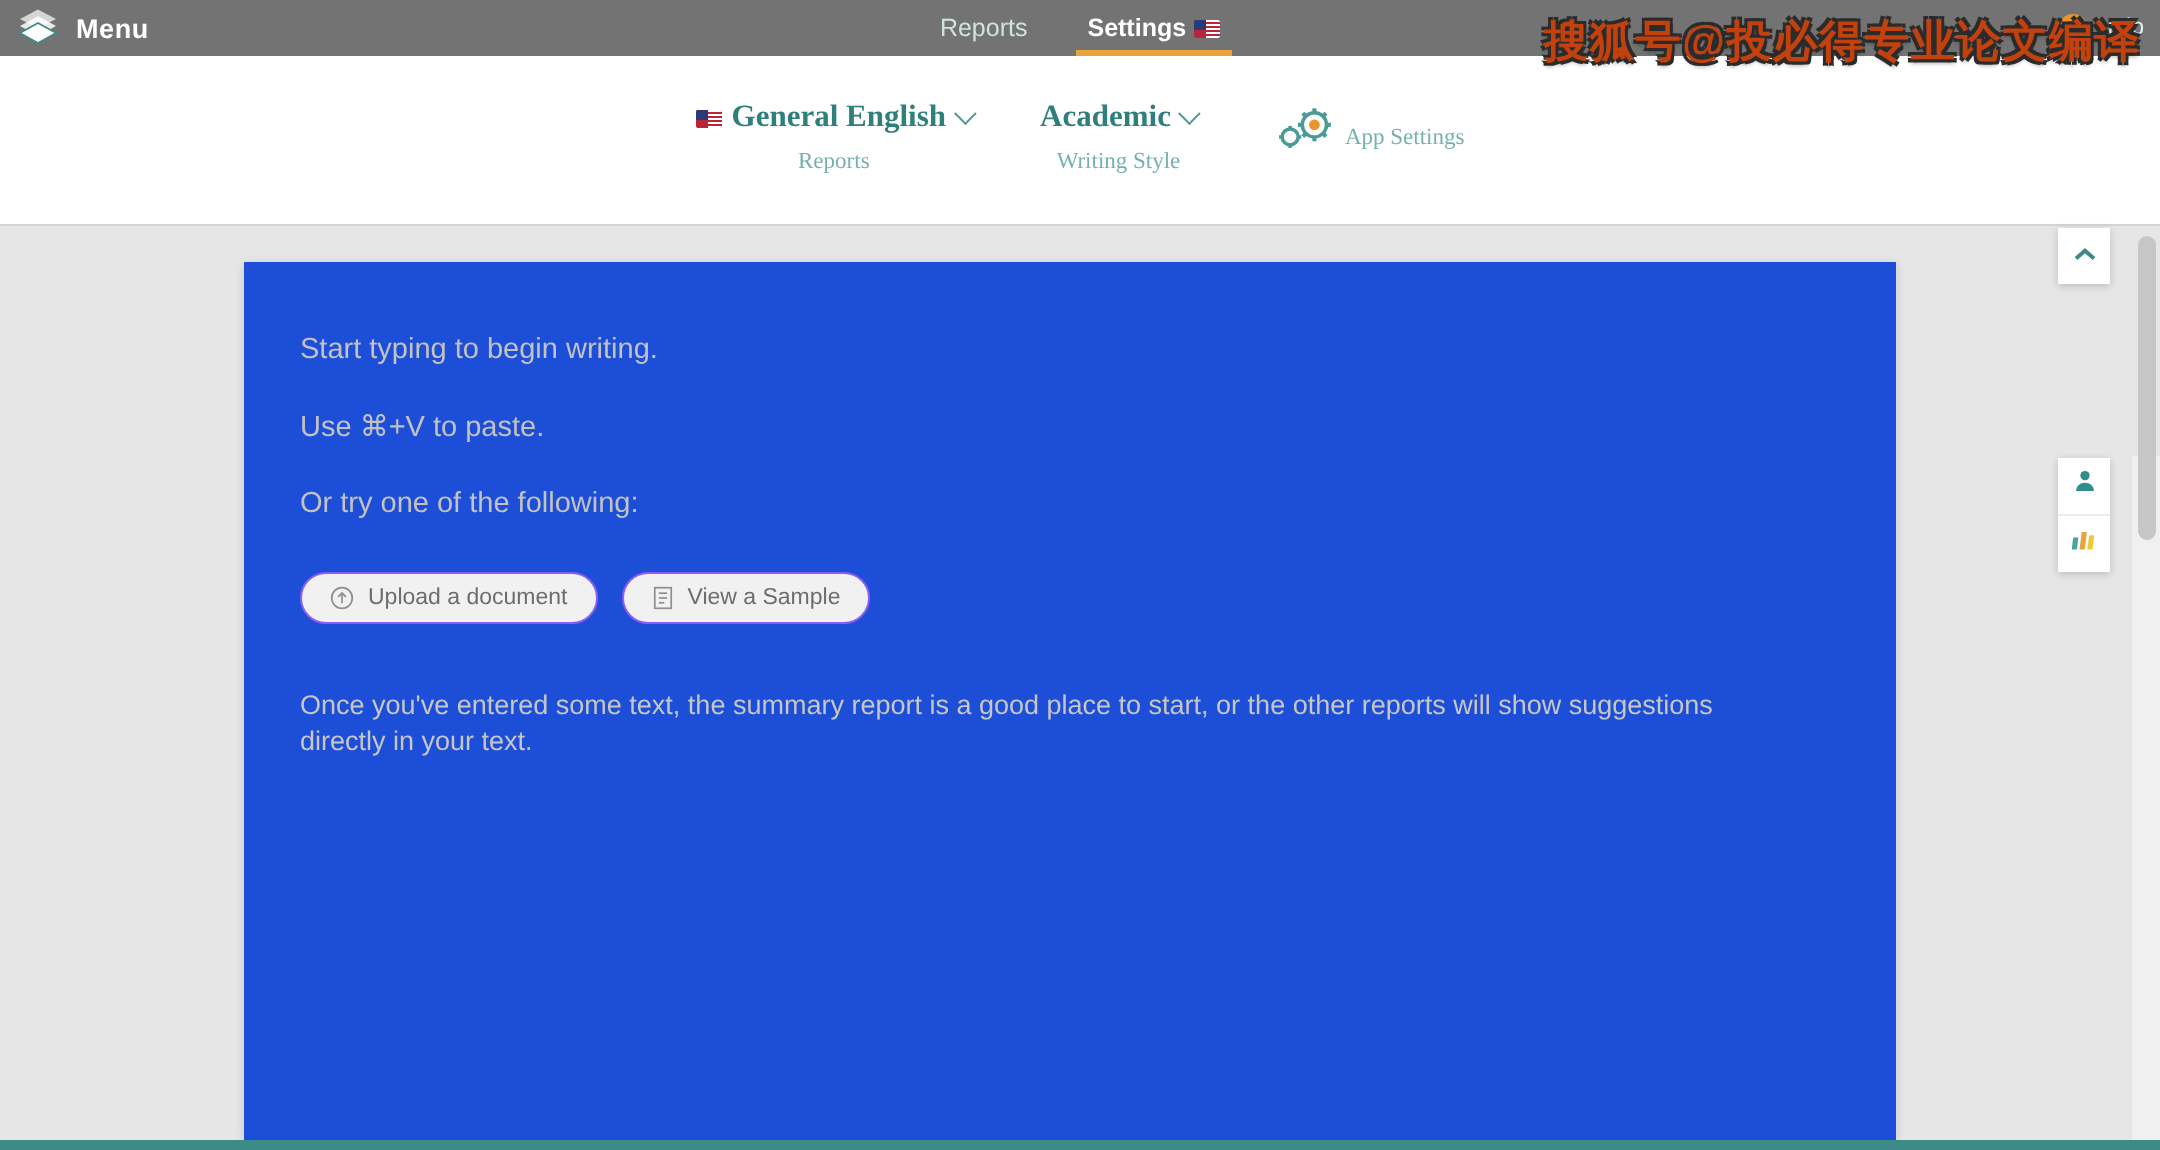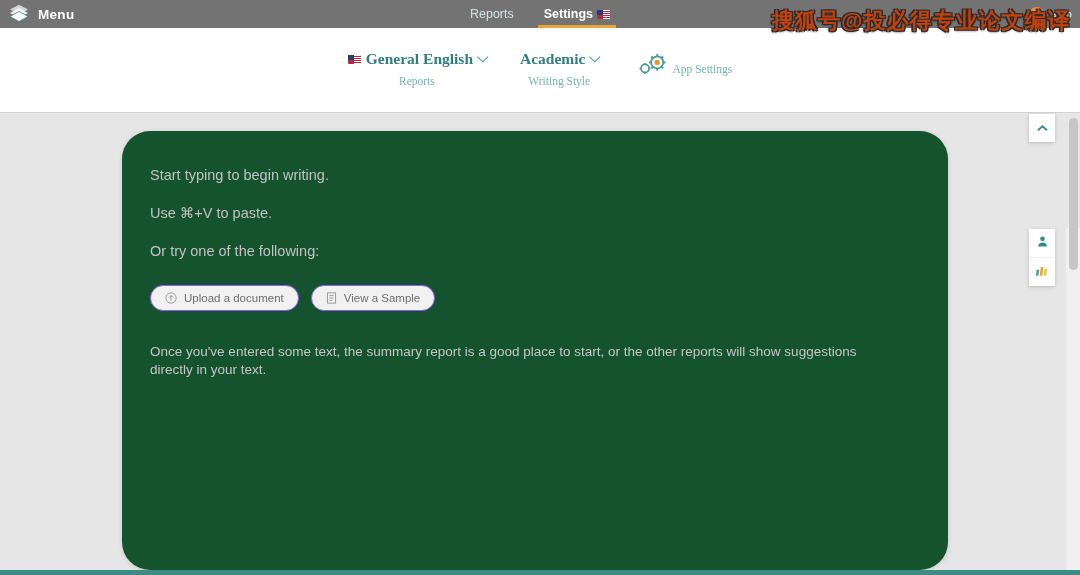--- a/index.html
+++ b/index.html
@@ -100,21 +100,21 @@
     font-size:11.5px;color:#76b2ad;
   }
 
   
   .workspace{
     position:absolute;left:0;top:114px;width:1080px;height:456px;
     background:#e6e6e6;
   }
   .doc{
     position:absolute;left:122px;top:17px;width:826px;height:439px;
-    background:#14532d;box-shadow:0 1px 5px rgba(0,0,0,.13);border-radius:28px;
+    background:#1d4ed8;box-shadow:0 1px 5px rgba(0,0,0,.13);
   }
   .doc-inner{padding:36px 28px 0 28px;}
   .ph-line{
     font-size:14.5px;color:#c2c2c2;margin-bottom:22px;font-weight:300;
   }
   .btn-row{display:flex;gap:12px;margin-top:26px;}
   .pill{
     display:inline-flex;align-items:center;gap:7px;
     background:#f1f1f1;border-radius:14px;padding:6px 14px;
     font-size:11.5px;color:#6d6d6d;cursor:pointer;

